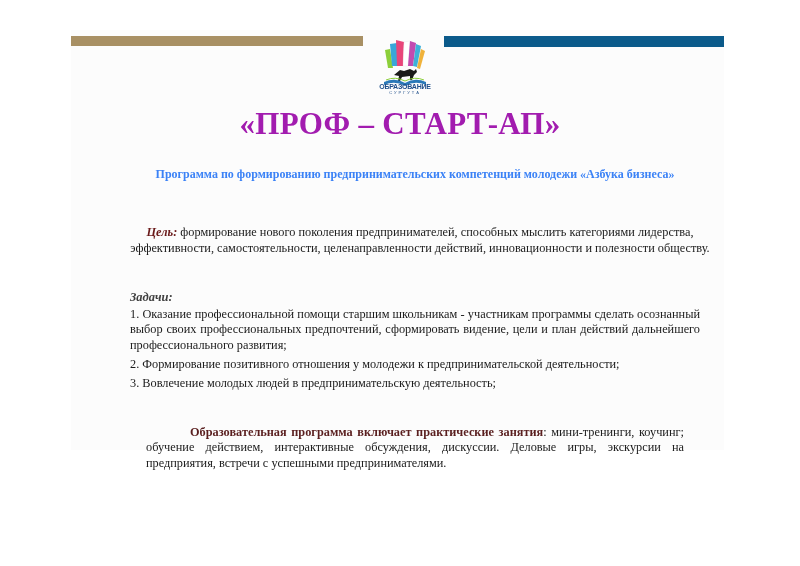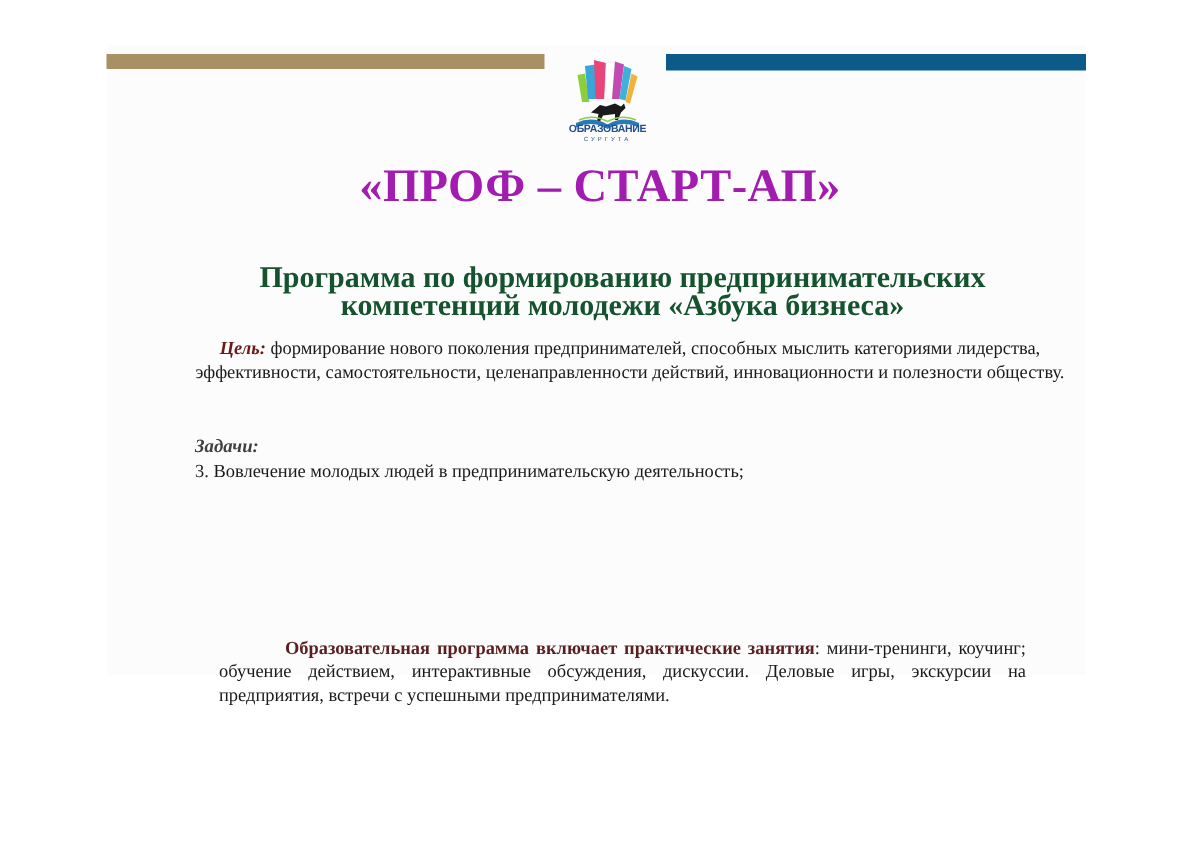--- a/index.html
+++ b/index.html
@@ -27,22 +27,22 @@
       font-family: "Liberation Sans", "DejaVu Sans", sans-serif;
       color: #1f4e8a; line-height: 1;
     }
     .logo-text .l1 { font-size: 7px; font-weight: bold; letter-spacing: -0.2px; display: block; }
     .logo-text .l2 { font-size: 4px; letter-spacing: 2px; display: block; margin-top: 1px; }
     .title {
       position: absolute; left: 0; top: 106px; width: 800px; text-align: center;
       font-size: 31px; font-weight: bold; color: #a21caf; letter-spacing: 0.3px;
     }
     .subtitle {
-      position: absolute; left: 130px; top: 176px; width: 570px; text-align: center;
-      font-size: 20px; font-weight: bold; color: #14532d; line-height: 19px;
+      position: absolute; left: 130px; top: 165px; width: 570px; text-align: center;
+      font-size: 12px; font-weight: bold; color: #3b82f6; line-height: 19px;
     }
     .goal {
       position: absolute; left: 130px; top: 225px; width: 580px;
       font-size: 12.3px; line-height: 15.5px; text-align: center;
     }
     .goal .label { color: #6a1a1a; font-style: italic; font-weight: bold; }
     .tasks-label {
       position: absolute; left: 130px; top: 290px;
       font-size: 12.5px; font-style: italic; font-weight: bold; color: #404040;
     }
@@ -89,18 +89,20 @@
 
 <div class="title">«ПРОФ – СТАРТ-АП»</div>
 <div class="subtitle">Программа по формированию предпринимательских компетенций молодежи «Азбука бизнеса»</div>
 
 <div class="goal">
   <span class="label">Цель:</span><span> формирование нового поколения предпринимателей, способных мыслить категориями лидерства, эффективности, самостоятельности, целенаправленности действий, инновационности и полезности обществу.</span>
 </div>
 
 <div class="tasks-label">Задачи:</div>
 <div class="tasks">
+  <p>1. Оказание профессиональной помощи старшим школьникам - участникам программы сделать осознанный выбор своих профессиональных предпочтений, сформировать видение, цели и план действий дальнейшего профессионального развития;</p>
+  <p>2. Формирование позитивного отношения у молодежи к предпринимательской деятельности;</p>
   <p>3. Вовлечение молодых людей в предпринимательскую деятельность;</p>
 </div>
 
 <div class="program">
   <p><span class="lead">Образовательная программа включает практические занятия</span><span>: мини-тренинги, коучинг; обучение действием, интерактивные обсуждения, дискуссии. Деловые игры, экскурсии на предприятия, встречи с успешными предпринимателями.</span></p>
 </div>
 
 </body></html>

